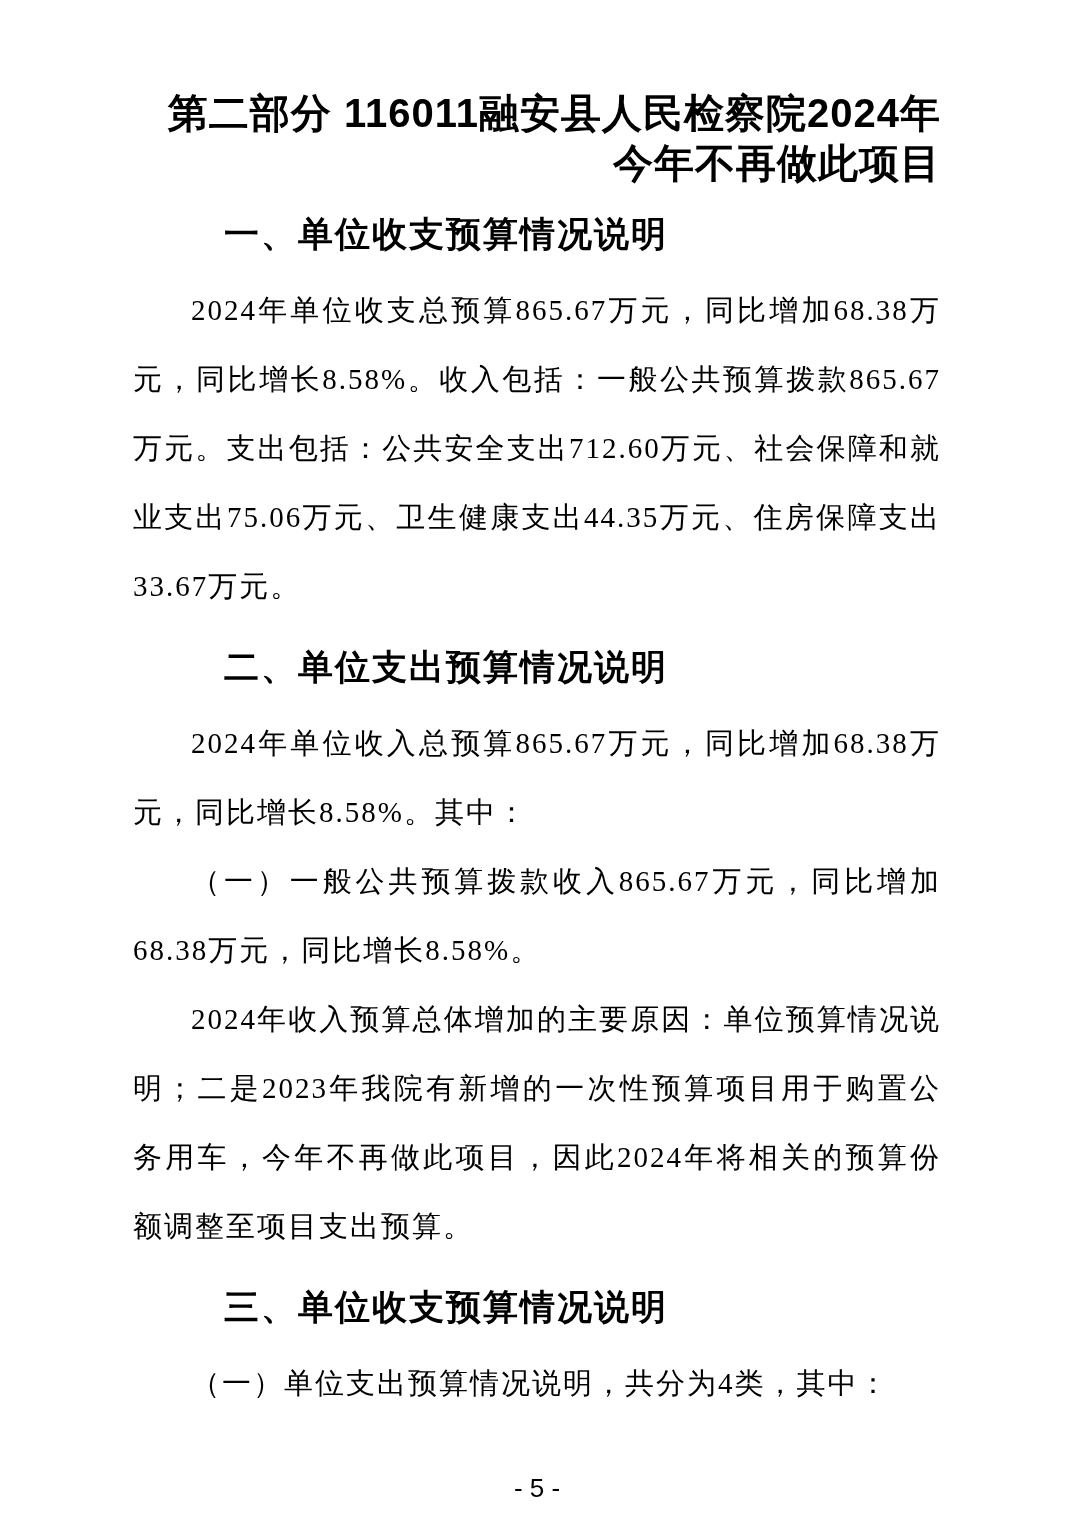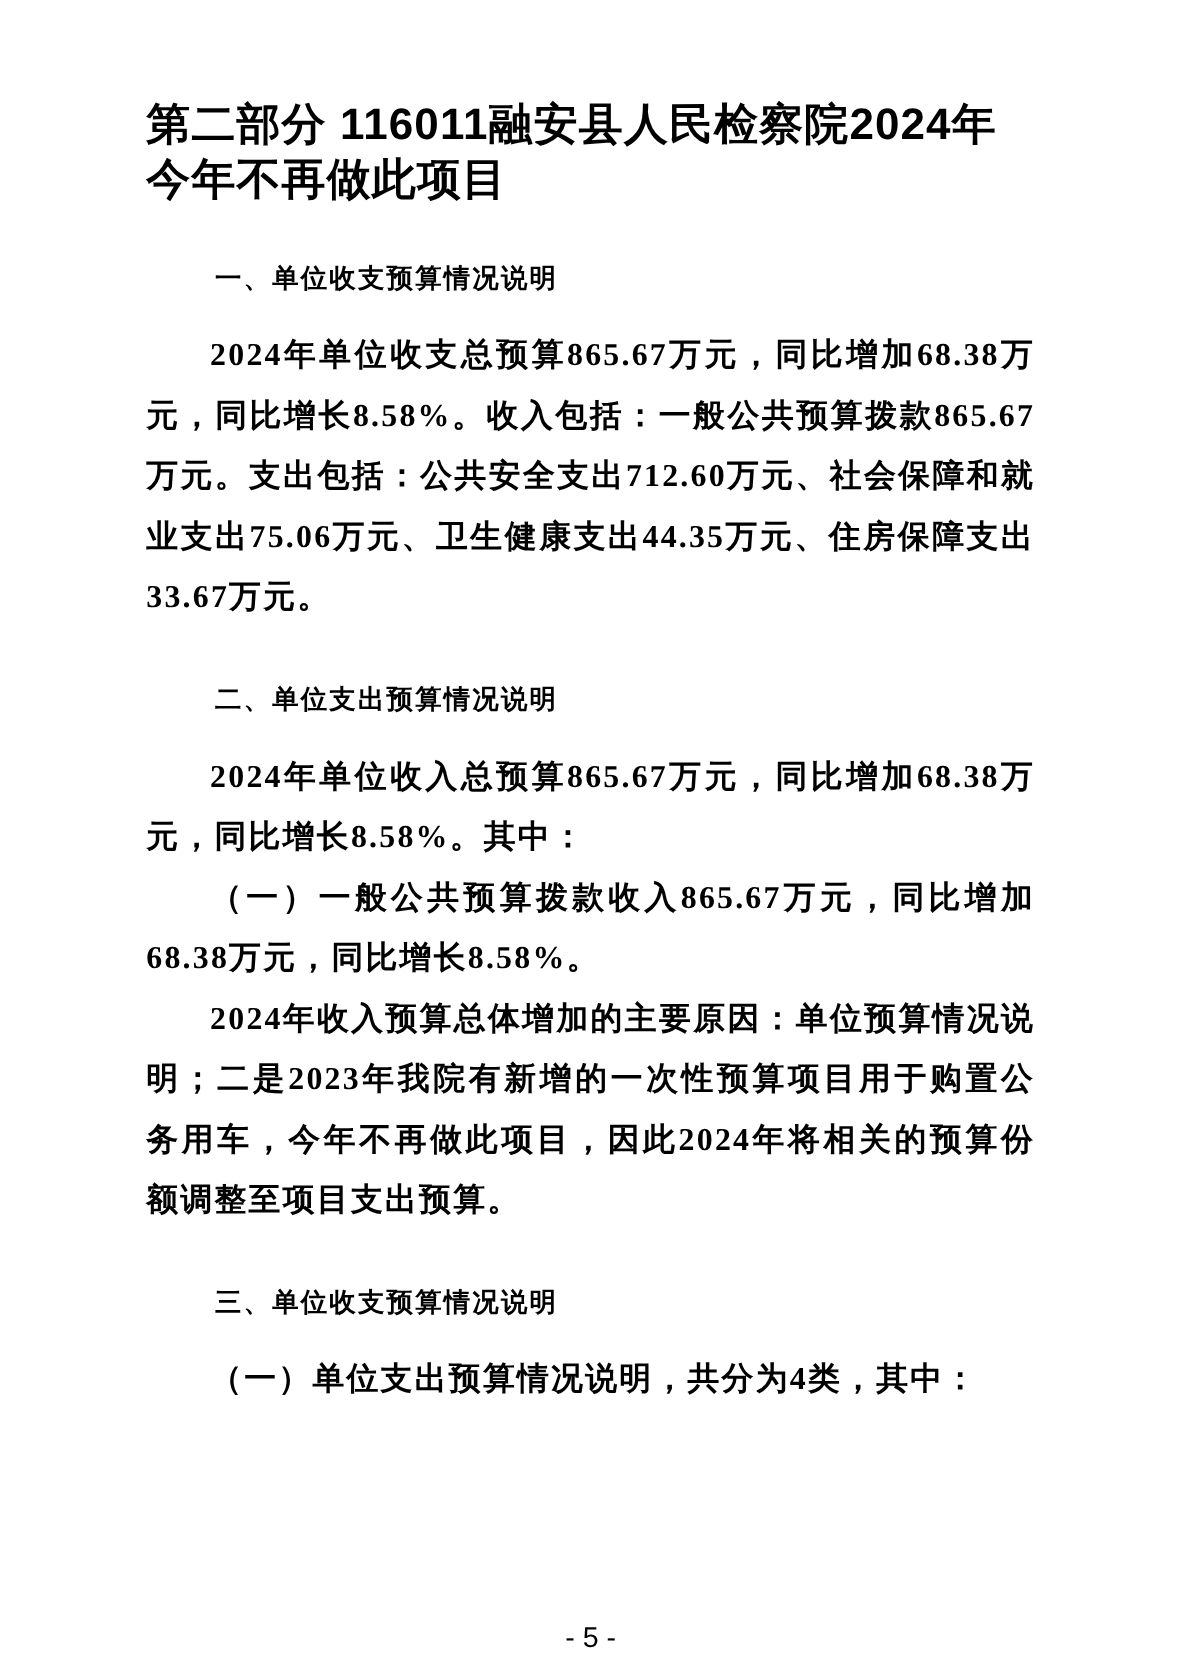--- a/index.html
+++ b/index.html
@@ -16,41 +16,40 @@
     height: 1520px;
     padding: 88px 133px 0 133px;
     position: relative;
     overflow: hidden;
   }
   .doc-title {
     font-family: "Liberation Sans", "DejaVu Sans", sans-serif;
     font-weight: bold;
     font-size: 40px;
     line-height: 50px;
-    text-align: left;
+    text-align: right;
     letter-spacing: 1px;
   }
   .section-heading {
     font-family: "Liberation Sans", "DejaVu Sans", sans-serif;
     font-weight: bold;
-    font-size: 24px;
+    font-size: 35px;
     line-height: 36px;
     text-indent: 2.6em;
-    margin-top: 48px;
+    margin-top: 28px;
     margin-bottom: 24px;
     letter-spacing: 2px;
   }
   .para {
     font-size: 29px;
-    line-height: 55px;
+    line-height: 69px;
     text-align: justify;
     text-justify: inter-ideograph;
     text-indent: 2em;
     letter-spacing: 2px;
-    font-weight: bold;
   }
   .section { margin: 0; }
   .page-number {
     position: absolute;
     bottom: 16px;
     left: 0;
     width: 100%;
     text-align: center;
     font-family: "Liberation Sans", "DejaVu Sans", sans-serif;
     font-size: 26px;

